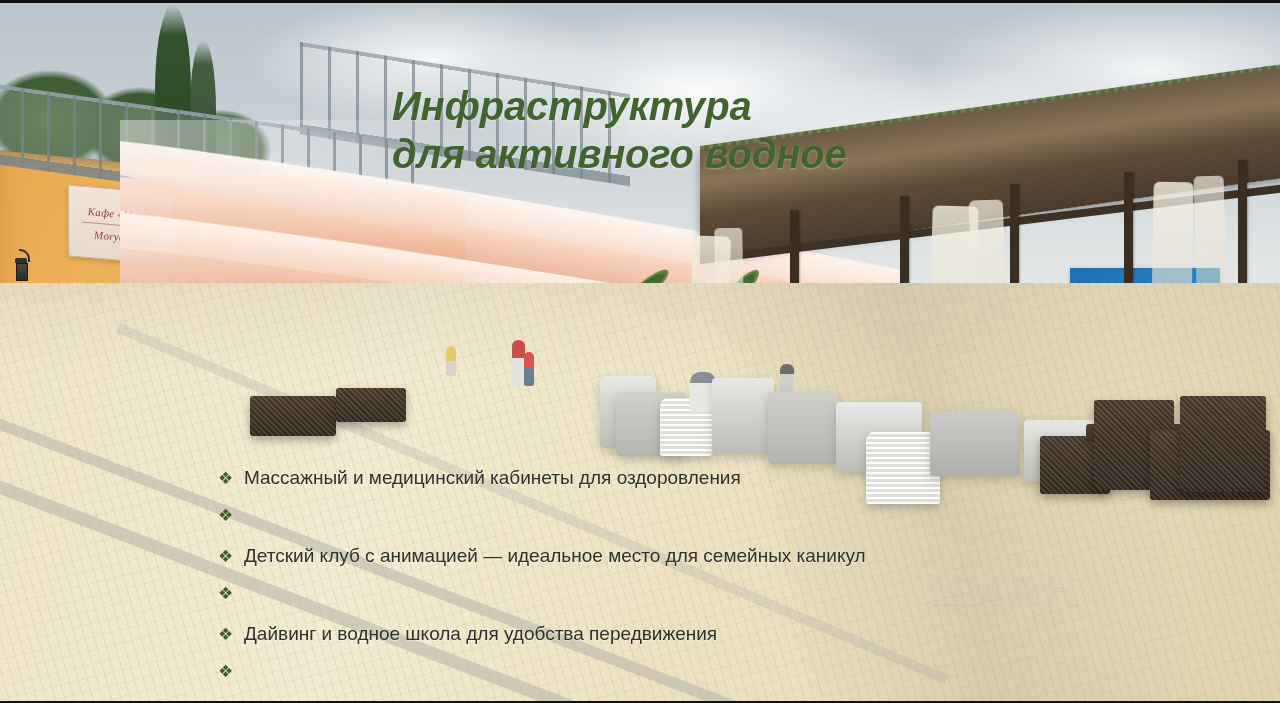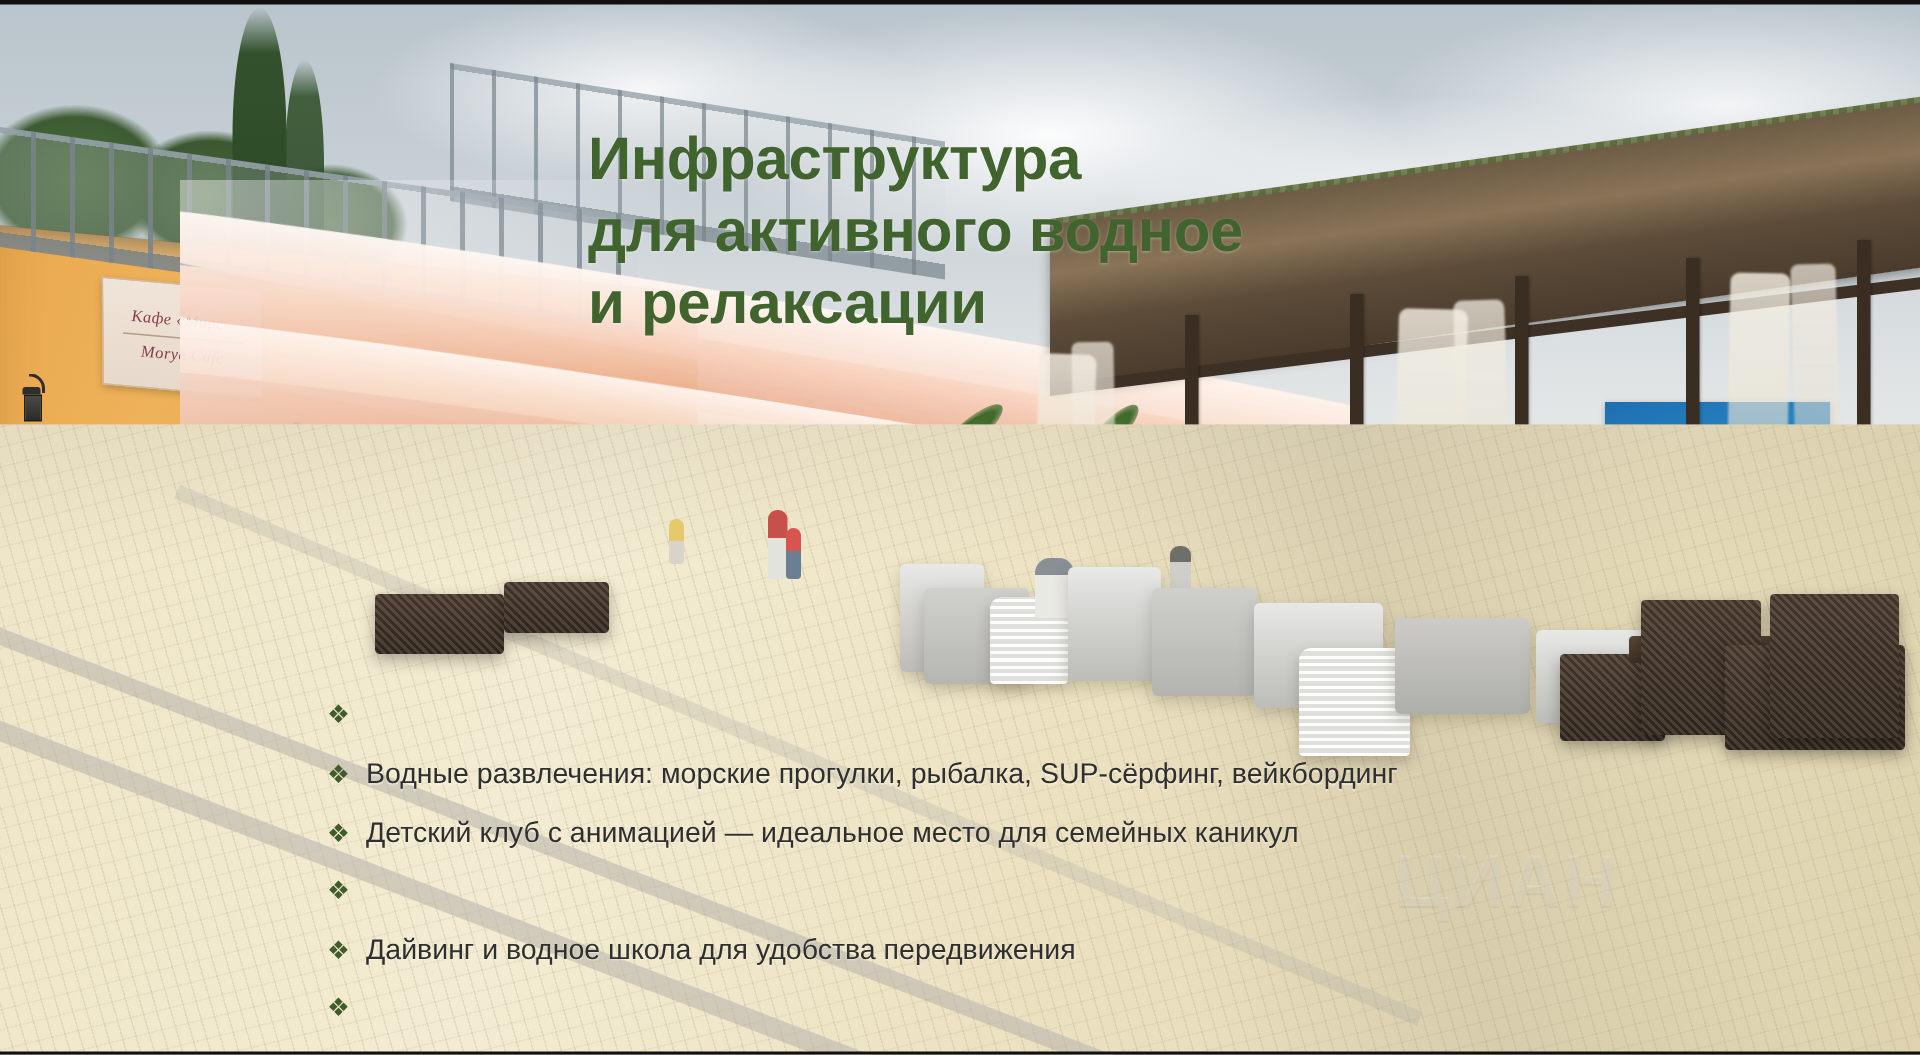--- a/index.html
+++ b/index.html
@@ -445,21 +445,21 @@
     position: absolute;
     left: 392px; top: 82px;
     width: 560px;
     font-size: 40px;
     font-weight: bold;
     line-height: 1.20;
     color: #41642f;
     letter-spacing: -0.2px;
     text-shadow: 0 1px 2px rgba(255,255,255,.35);
   }
-  .title .tline { display: block; white-space: nowrap; }
+  .title .tline { display: block; white-space: nowrap; font-style: italic; }
 
   .bullets {
     position: absolute;
     left: 218px; top: 468px;
     width: 1000px;
   }
   .bullet-row {
     display: flex;
     align-items: baseline;
     height: 39px;
@@ -662,32 +662,31 @@
     <div class="wicker w3"></div>
     <div class="wicker w2"></div>
 
   </div>
 
   <div class="watermark">ЦИАН</div>
 
   <div class="title">
     <span class="tline">Инфраструктура</span>
     <span class="tline">для активного водное</span>
-    <span class="tline">и релаксации</span>
   </div>
 
   <div class="bullets">
 
     <div class="bullet-row">
       <span class="bullet-mark">❖</span>
+      <span class="bullet-text">Массажный и медицинский кабинеты для оздоровления</span>
     </div>
 
     <div class="bullet-row">
       <span class="bullet-mark">❖</span>
-      <span class="bullet-text">Водные развлечения: морские прогулки, рыбалка, SUP-сёрфинг, вейкбординг</span>
     </div>
 
     <div class="bullet-row">
       <span class="bullet-mark">❖</span>
       <span class="bullet-text">Детский клуб с анимацией — идеальное место для семейных каникул</span>
     </div>
 
     <div class="bullet-row">
       <span class="bullet-mark">❖</span>
     </div>

